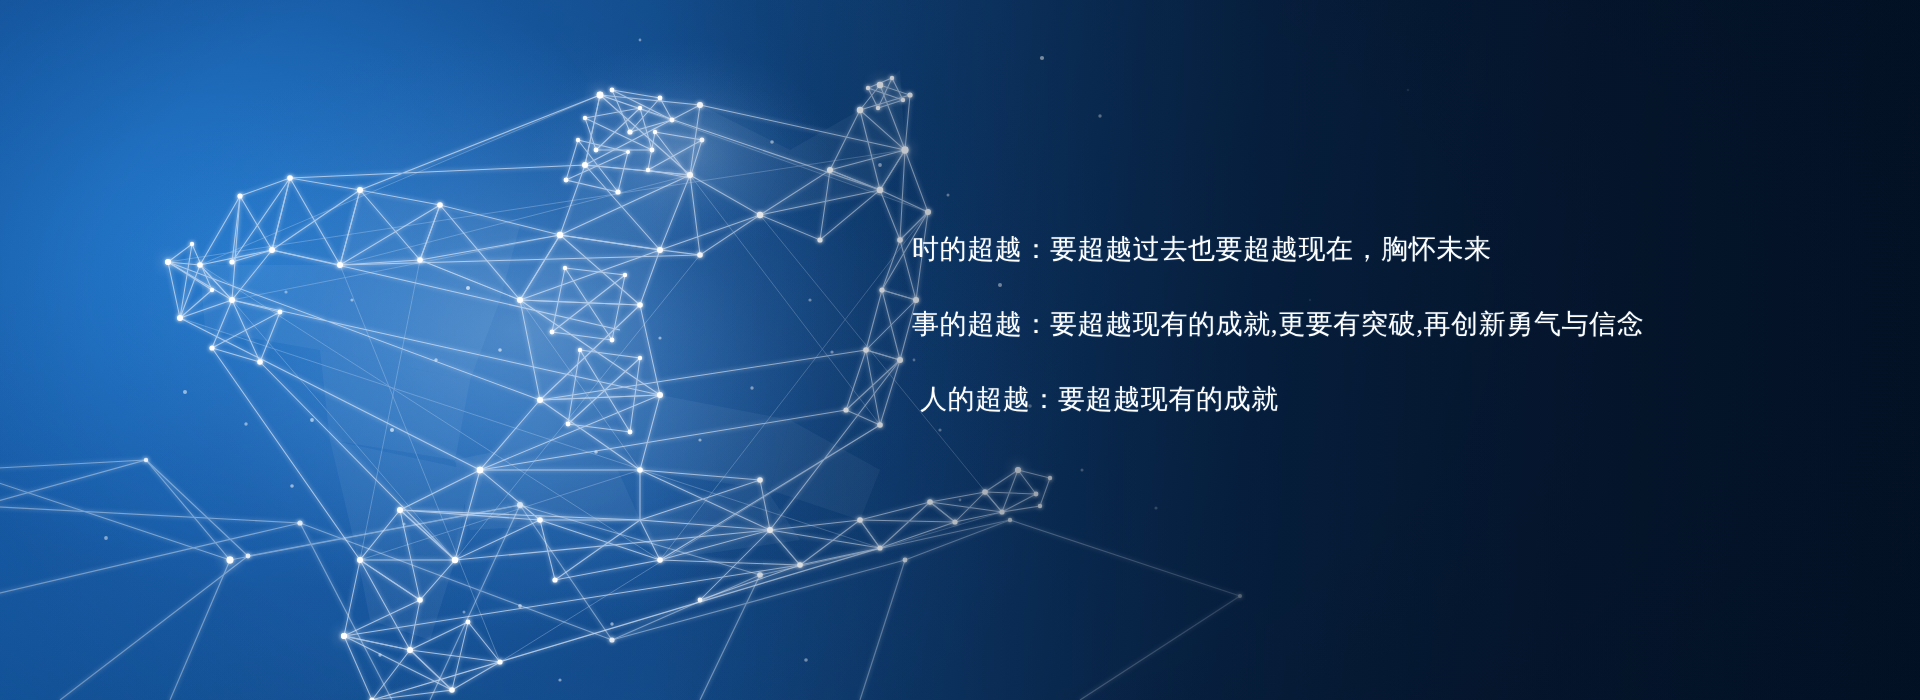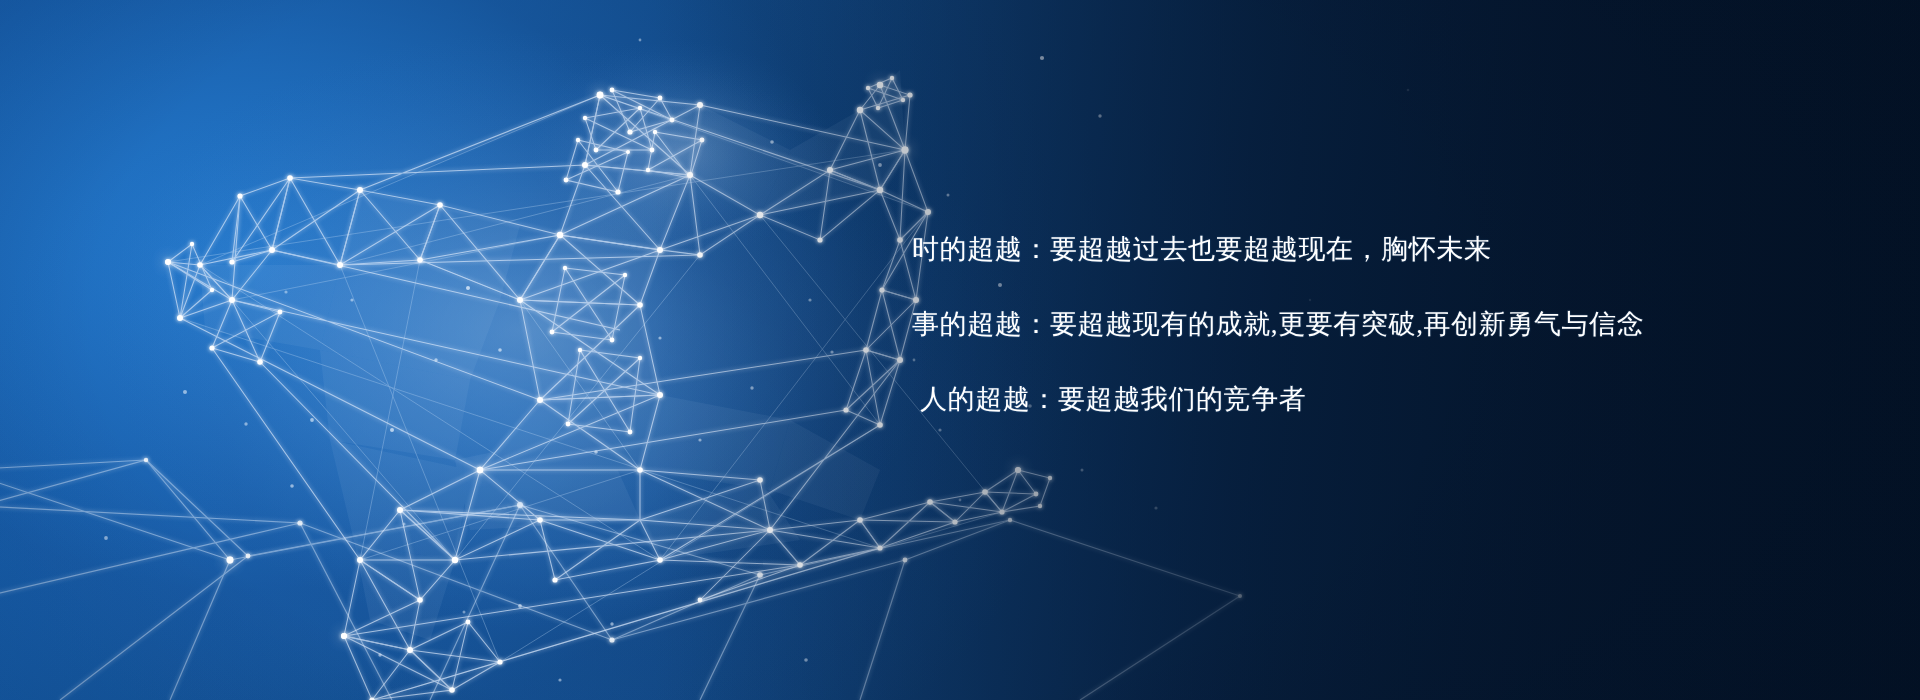--- a/index.html
+++ b/index.html
@@ -461,16 +461,16 @@
       <circle cx="940" cy="430" r="1.6" opacity="0.48"></circle>
     </g>
   </svg>
 
   <div class="bg-dark-right"></div>
   <div class="bg-vignette"></div>
 
   <div class="copy">
     <div class="copy-line l1">时的超越：要超越过去也要超越现在，胸怀未来</div>
     <div class="copy-line l2">事的超越：要超越现有的成就,更要有突破,再创新勇气与信念</div>
-    <div class="copy-line l3">人的超越：要超越我们的竞争者</div>
+    <div class="copy-line l3">人的超越：要超越现有的成就</div>
   </div>
 
 </div>
 
 </body></html>

